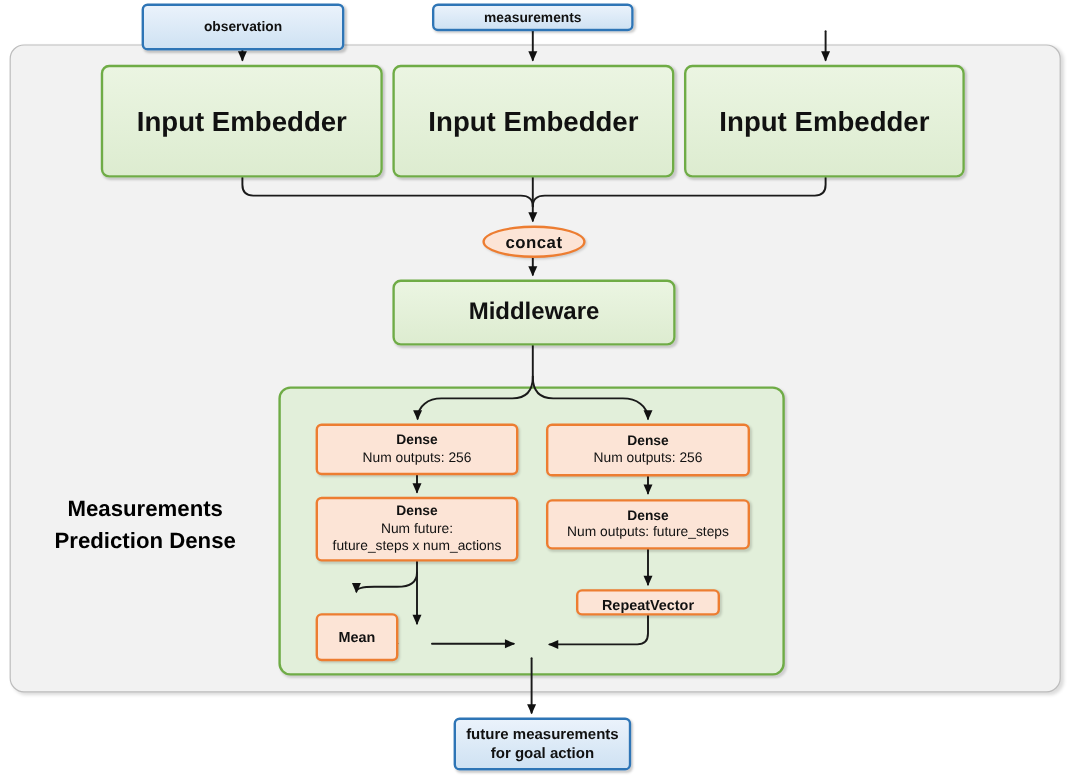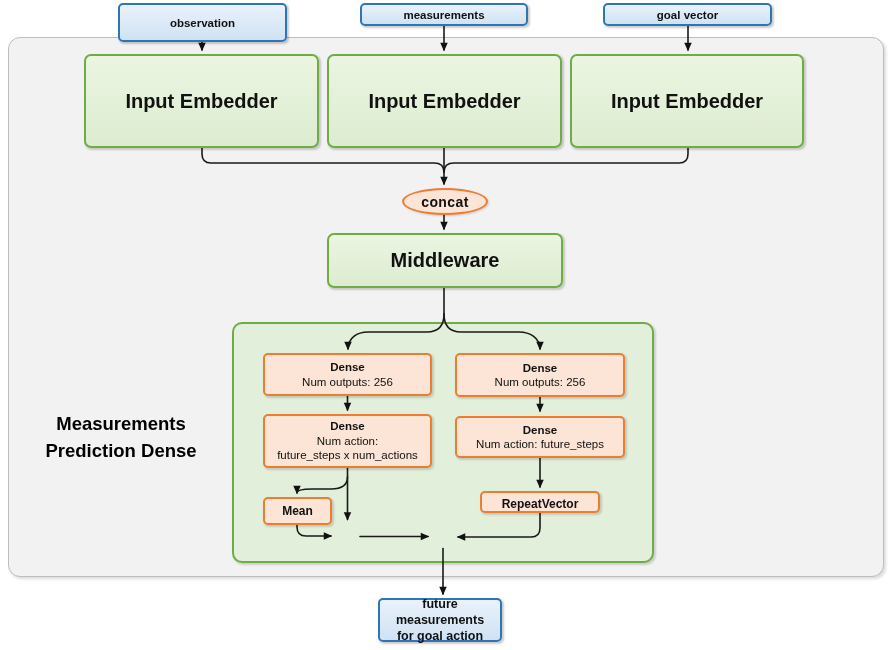--- a/index.html
+++ b/index.html
@@ -26,21 +26,21 @@
     border:2px solid #2E75B6;border-radius:5px;
     font-weight:700;font-size:11.5px;
     box-shadow:1.5px 1.5px 2px rgba(0,0,0,0.2);
   }
   .green-node{
     background:linear-gradient(180deg,#EBF5E2 0%,#DDECD0 100%);
     border:2.2px solid #6FAC46;border-radius:7px;
     font-weight:700;
     box-shadow:1.5px 1.5px 2px rgba(0,0,0,0.18);
   }
-  .embedder{font-size:20px;}
+  .embedder{font-size:23px;}
   .middleware{font-size:20px;}
   .orange-node{
     background:#FCE4D6;border:2.2px solid #ED7D31;border-radius:5px;
     box-shadow:1.2px 1.2px 2px rgba(0,0,0,0.15);
   }
   .dense{display:flex;flex-direction:column;align-items:center;justify-content:center;line-height:14.5px;font-size:11.5px;}
   .dense .t{font-weight:700;}
   .small-orange{font-weight:700;font-size:12px;}
   .ellipse{
     border-radius:50%;font-weight:700;font-size:14px;letter-spacing:0.4px;
@@ -103,23 +103,20 @@
       <path d="M443,548.5 V594" marker-end="url(#ah)"></path>
     </g>
   </svg>
 
   <div class="abs node blue-node" style="left:118px;top:3px;width:169px;height:39px;">
     <span>observation</span>
   </div>
   <div class="abs node blue-node" style="left:360px;top:3px;width:168px;height:23px;">
     <span>measurements</span>
   </div>
-  <div class="abs node blue-node" style="left:603px;top:3px;width:169px;height:23px;">
-    <span>goal vector</span>
-  </div>
 
   <div class="abs node green-node embedder" style="left:84px;top:54px;width:235px;height:94px;">
     <span>Input Embedder</span>
   </div>
   <div class="abs node green-node embedder" style="left:327px;top:54px;width:235px;height:94px;">
     <span>Input Embedder</span>
   </div>
   <div class="abs node green-node embedder" style="left:570px;top:54px;width:234px;height:94px;">
     <span>Input Embedder</span>
   </div>
@@ -140,40 +137,40 @@
   <div class="abs node orange-node dense" style="left:263px;top:353px;width:169px;height:43px;">
     <div class="t">Dense</div>
     <div>Num outputs: 256</div>
   </div>
   <div class="abs node orange-node dense" style="left:455px;top:353px;width:170px;height:44px;">
     <div class="t">Dense</div>
     <div>Num outputs: 256</div>
   </div>
   <div class="abs node orange-node dense" style="left:263px;top:414px;width:169px;height:54px;">
     <div class="t">Dense</div>
-    <div>Num action:</div>
+    <div>Num future:</div>
     <div>future_steps x num_actions</div>
   </div>
   <div class="abs node orange-node dense" style="left:455px;top:416px;width:170px;height:42px;">
     <div class="t">Dense</div>
-    <div>Num action: future_steps</div>
+    <div>Num outputs: future_steps</div>
   </div>
 
-  <div class="abs node orange-node small-orange" style="left:263px;top:497px;width:69px;height:28px;">
+  <div class="abs node orange-node small-orange" style="left:263px;top:511px;width:69px;height:40px;">
     <span>Mean</span>
   </div>
   <div class="abs node orange-node small-orange" style="left:480px;top:491px;width:120px;height:22px;align-items:flex-end;">
     <span>RepeatVector</span>
   </div>
 
   <div class="abs op-circle" style="left:335px;top:524px;width:24px;height:24px;font-size:15px;">
     <span>-</span>
   </div>
   <div class="abs op-circle" style="left:432px;top:526px;width:22px;height:22px;font-size:12px;">
     <span>+</span>
   </div>
 
-  <div class="abs node blue-node out-node" style="left:378px;top:598px;width:124px;height:44px;">
+  <div class="abs node blue-node out-node" style="left:378px;top:598px;width:148px;height:44px;">
     <div>future measurements</div>
     <div>for goal action</div>
   </div>
 
 </div>
 
 </body></html>

